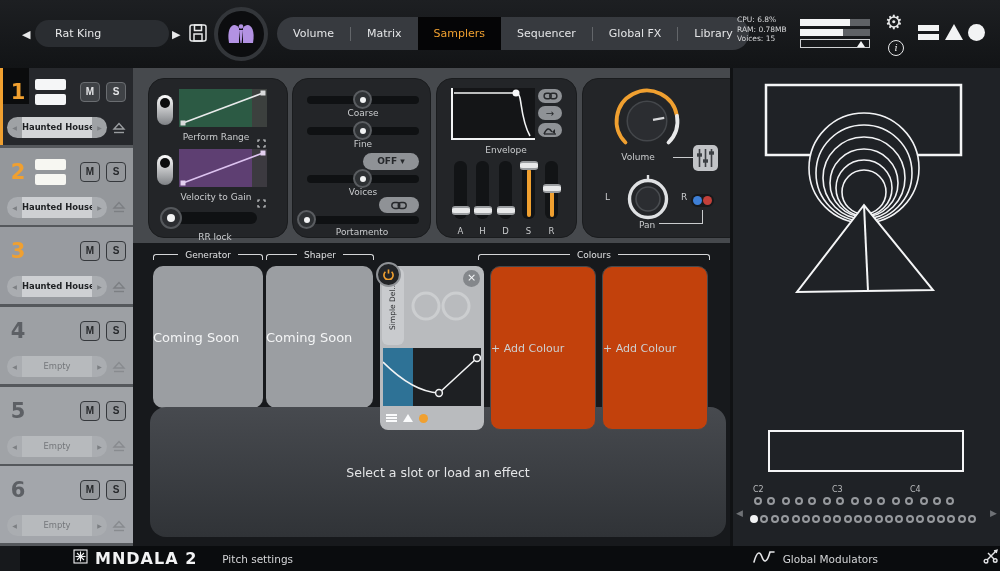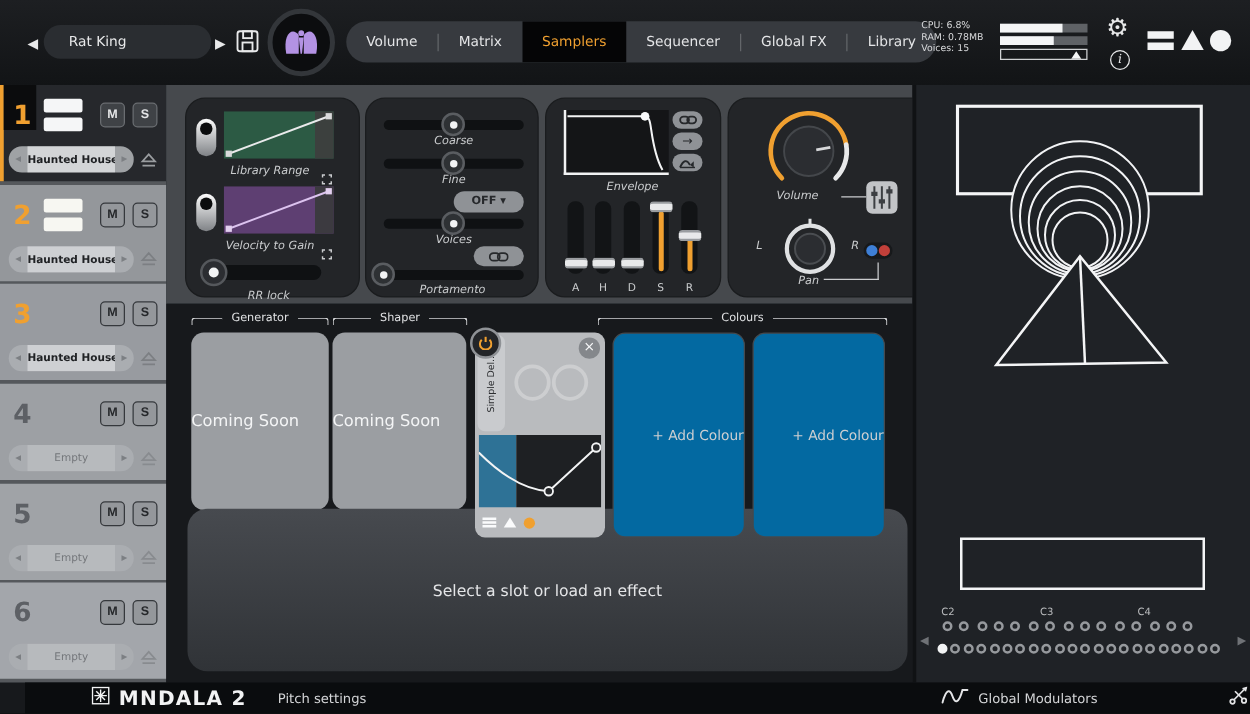--- a/index.html
+++ b/index.html
@@ -64,21 +64,21 @@
   .slot.selected::before { content:""; position:absolute; left:0; top:0; bottom:0; width:3px; background:#F0A030; }
   .slot.selected .numchip { position:absolute; left:3px; top:0px; width:26px; height:36px; background:#0b0c0d; z-index:1; }
   .slot.selected .ms { background:#3f4246; border:1px solid #6a6d71; color:#e4e5e7; }
   .slot.selected .ppill { background:#9fa2a5; }
   .slot.selected .ppill .pl { background:#d3d5d7; color:#1d1f22; }
 
   
   .main-top { position:absolute; left:133px; top:68px; width:597px; height:175px; background:#46494d; }
   .main-bottom { position:absolute; left:133px; top:243px; width:597px; height:303px; background:#17191c; }
   .panel { position:absolute; top:78px; height:160px; background:#232528; border-radius:16px; border:1px solid #1a1c1e; }
-  .plabel { position:absolute; font-size:9px; color:#caccce; text-align:center; white-space:nowrap;font-style:italic; }
+  .plabel { position:absolute; font-size:9px; color:#caccce; text-align:center; white-space:nowrap; }
 
   
   .p-vel { left:148px; width:140px; }
   .vtoggle { position:absolute; width:16px; height:30px; border-radius:8px;
              background:linear-gradient(180deg,#fdfdfd 0%,#7f8286 100%); cursor:pointer; }
   .vtoggle i { position:absolute; left:3px; top:3px; width:10px; height:10px; border-radius:50%; background:#0b0c0d; }
   .vgraph { position:absolute; left:30px; width:88px; height:38px; cursor:pointer; }
   .vgraph svg { display:block; width:100%; height:100%; }
   .expand { position:absolute; width:9px; height:9px; cursor:pointer; }
   .rr-knob { position:absolute; left:11px; top:128px; width:22px; height:22px; border-radius:50%;
@@ -118,22 +118,22 @@
   .pan-toggle .r { position:absolute; right:2px; top:2px; width:9px; height:9px; border-radius:50%; background:#c2403a; }
 
   
   .bracket { position:absolute; top:250px; height:12px; display:flex; align-items:flex-start; }
   .bracket .hl { flex:1; height:6px; border-top:1.5px solid #d4d5d7; margin-top:4px; }
   .bracket .hl.l { border-left:1.5px solid #d4d5d7; border-top-left-radius:3px; }
   .bracket .hl.r { border-right:1.5px solid #d4d5d7; border-top-right-radius:3px; }
   .bracket .bl { padding:0 7px; font-size:9px; color:#e0e1e3; white-space:nowrap; }
   .card-gray { position:absolute; top:266px; height:142px; border-radius:10px; background:#9b9ea2;
                display:flex; align-items:center; font-size:13px; color:#f4f5f6; }
-  .card-dark { position:absolute; top:266px; height:164px; border-radius:10px; background:#0369a1; border:1.5px solid #46494d;
-               display:flex; align-items:center; justify-content:flex-end; font-size:11px; color:#cdcfd1; z-index:3; cursor:pointer; }
+  .card-dark { position:absolute; top:266px; height:164px; border-radius:10px; background:#c2410c; border:1.5px solid #46494d;
+               display:flex; align-items:center; justify-content:flex-start; font-size:11px; color:#cdcfd1; z-index:3; cursor:pointer; }
   .msg-panel { position:absolute; left:150px; top:407px; width:576px; height:130px; border-radius:16px;
                background:linear-gradient(180deg,#474a4f 0%,#303337 100%); z-index:1;
                display:flex; align-items:center; justify-content:center; font-size:12.5px; color:#e4e5e7; }
   
   .fx-card { position:absolute; left:380px; top:266px; width:104px; height:164px; border-radius:8px; background:#b9bbbe; z-index:3; }
   .fx-tab { position:absolute; left:2px; top:2px; width:22px; height:77px; border-radius:6px; background:#c9cbce; }
   .fx-tab span { position:absolute; left:0; top:0; width:22px; height:77px; writing-mode:vertical-rl; transform:rotate(180deg);
                  font-size:7.5px; color:#2c2e31; text-align:center; line-height:22px; }
   .fx-power { position:absolute; left:-4px; top:-4px; width:25px; height:25px; border-radius:50%; background:#232528;
               border:2px solid #8f9296; display:flex; align-items:center; justify-content:center; cursor:pointer; z-index:2; }
@@ -403,21 +403,21 @@
       </span>
     <div class="vgraph" style="top:10px">
       <svg viewBox="0 0 88 38" preserveAspectRatio="none">
         <rect x="0" y="0" width="88" height="38" fill="#2C5A44"></rect>
         <rect x="73" y="0" width="15" height="38" fill="#3c403e"></rect>
         <line x1="4" y1="34" x2="84" y2="4" stroke="#e9eaeb" stroke-width="1.6"></line>
         <rect x="1.5" y="31.5" width="5" height="5" fill="#d9dadb"></rect>
         <rect x="81.5" y="1.5" width="5" height="5" fill="#d9dadb"></rect>
       </svg>
     </div>
-    <div class="plabel" style="left:30px;top:53px;width:74px">Library Range</div>
+    <div class="plabel" style="left:30px;top:53px;width:74px">Perform Range</div>
     <span class="expand" style="left:108px;top:54px">
       <svg width="9" height="9" viewBox="0 0 9 9">
           <path d="M1,3 V1 H3 M6,1 H8 V3 M8,6 V8 H6 M3,8 H1 V6" fill="none" stroke="#caccce" stroke-width="1.2"></path>
         </svg>
     </span>
 
     <span class="vtoggle" style="left:8px;top:76px">
         <i></i>
       </span>
     <div class="vgraph" style="top:70px">

